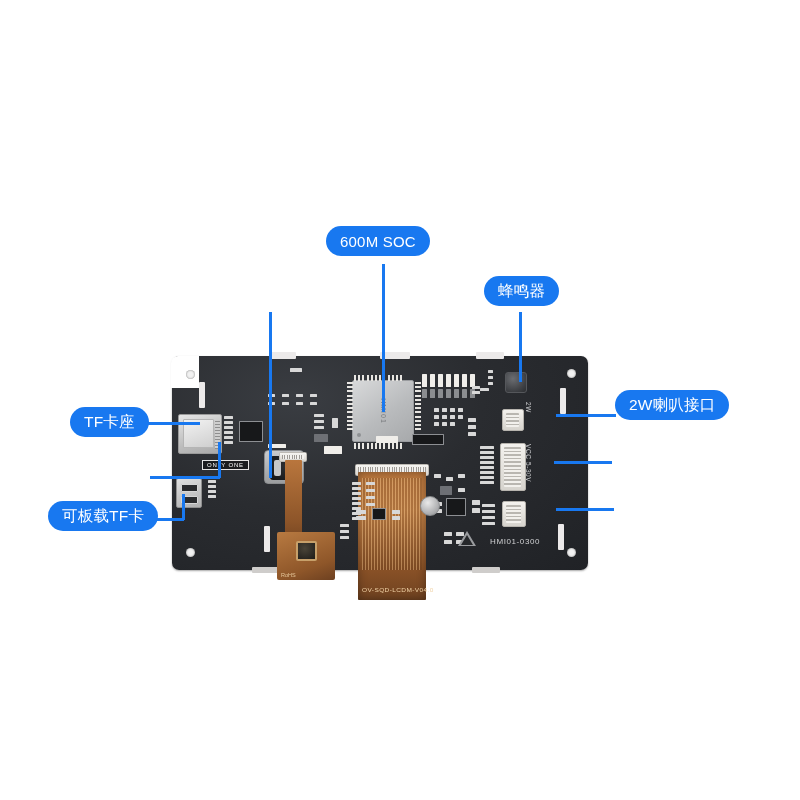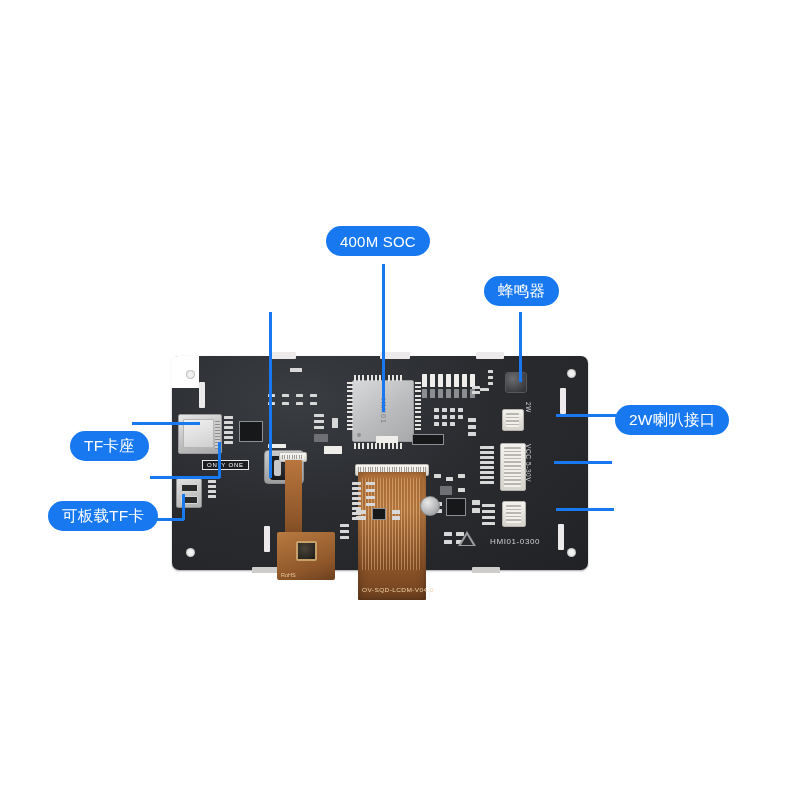--- a/index.html
+++ b/index.html
@@ -569,27 +569,27 @@
 
   <div class="lead h" style="left:134px; top:518px; width:50px;"></div>
   <div class="lead v" style="left:182px; top:494px; height:26px;"></div>
 
   <div class="lead h" style="left:556px; top:414px; width:60px;"></div>
 
   <div class="lead h" style="left:554px; top:461px; width:58px;"></div>
 
   <div class="lead h" style="left:556px; top:508px; width:58px;"></div>
 
-  <div class="pill" style="left:326px; top:226px;">400M SOC</div>
+  <div class="pill" style="left:326px; top:226px;">600M SOC</div>
 
 
   <div class="pill zh" style="left:484px; top:276px;">蜂鸣器</div>
 
-  <div class="pill zh" style="left:70px; top:407px;margin-top:24px;">TF卡座</div>
+  <div class="pill zh" style="left:70px; top:407px;">TF卡座</div>
 
   <div class="pill zh" style="left:48px; top:461px;margin-top:40px;">可板载TF卡</div>
 
 
-  <div class="pill zh" style="left:615px; top:405px;text-align:center;">2W喇叭接口</div>
+  <div class="pill zh" style="left:615px; top:390px;text-align:center;">2W喇叭接口</div>
 
 
 
 </div>
 
 </body></html>

